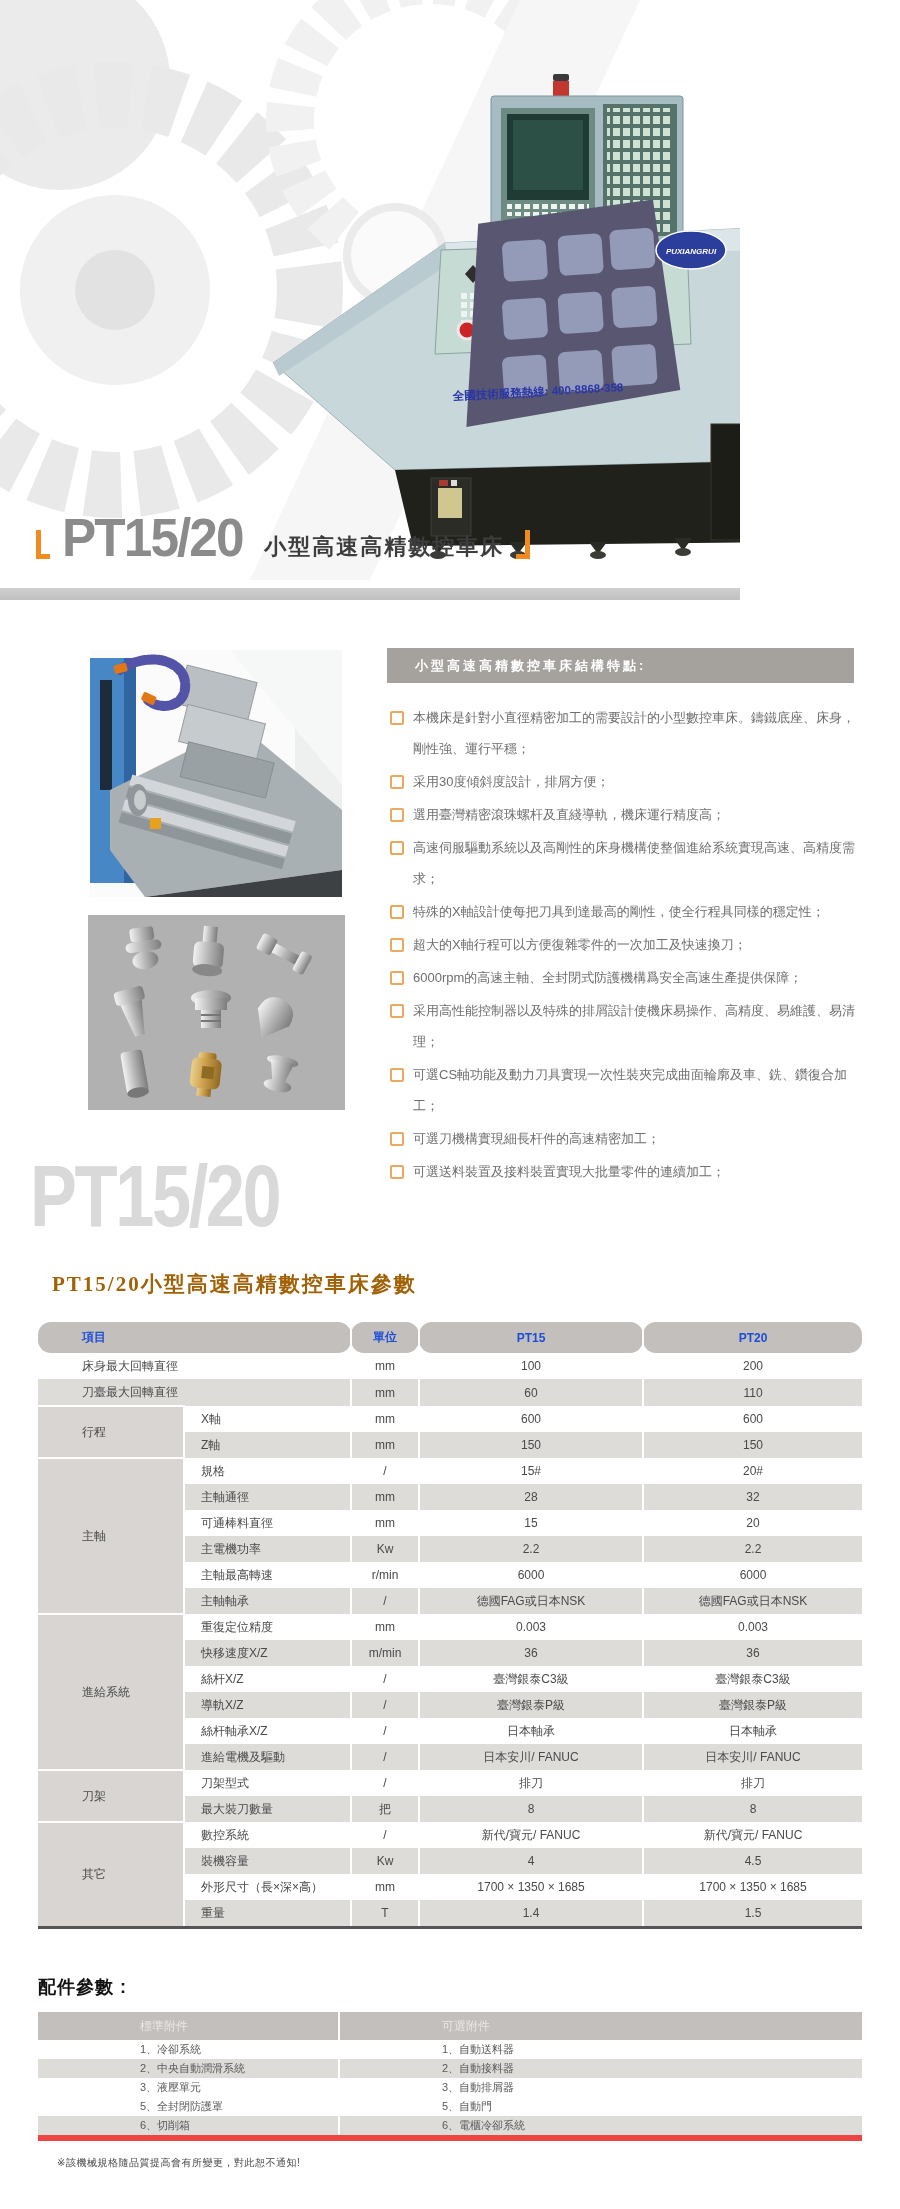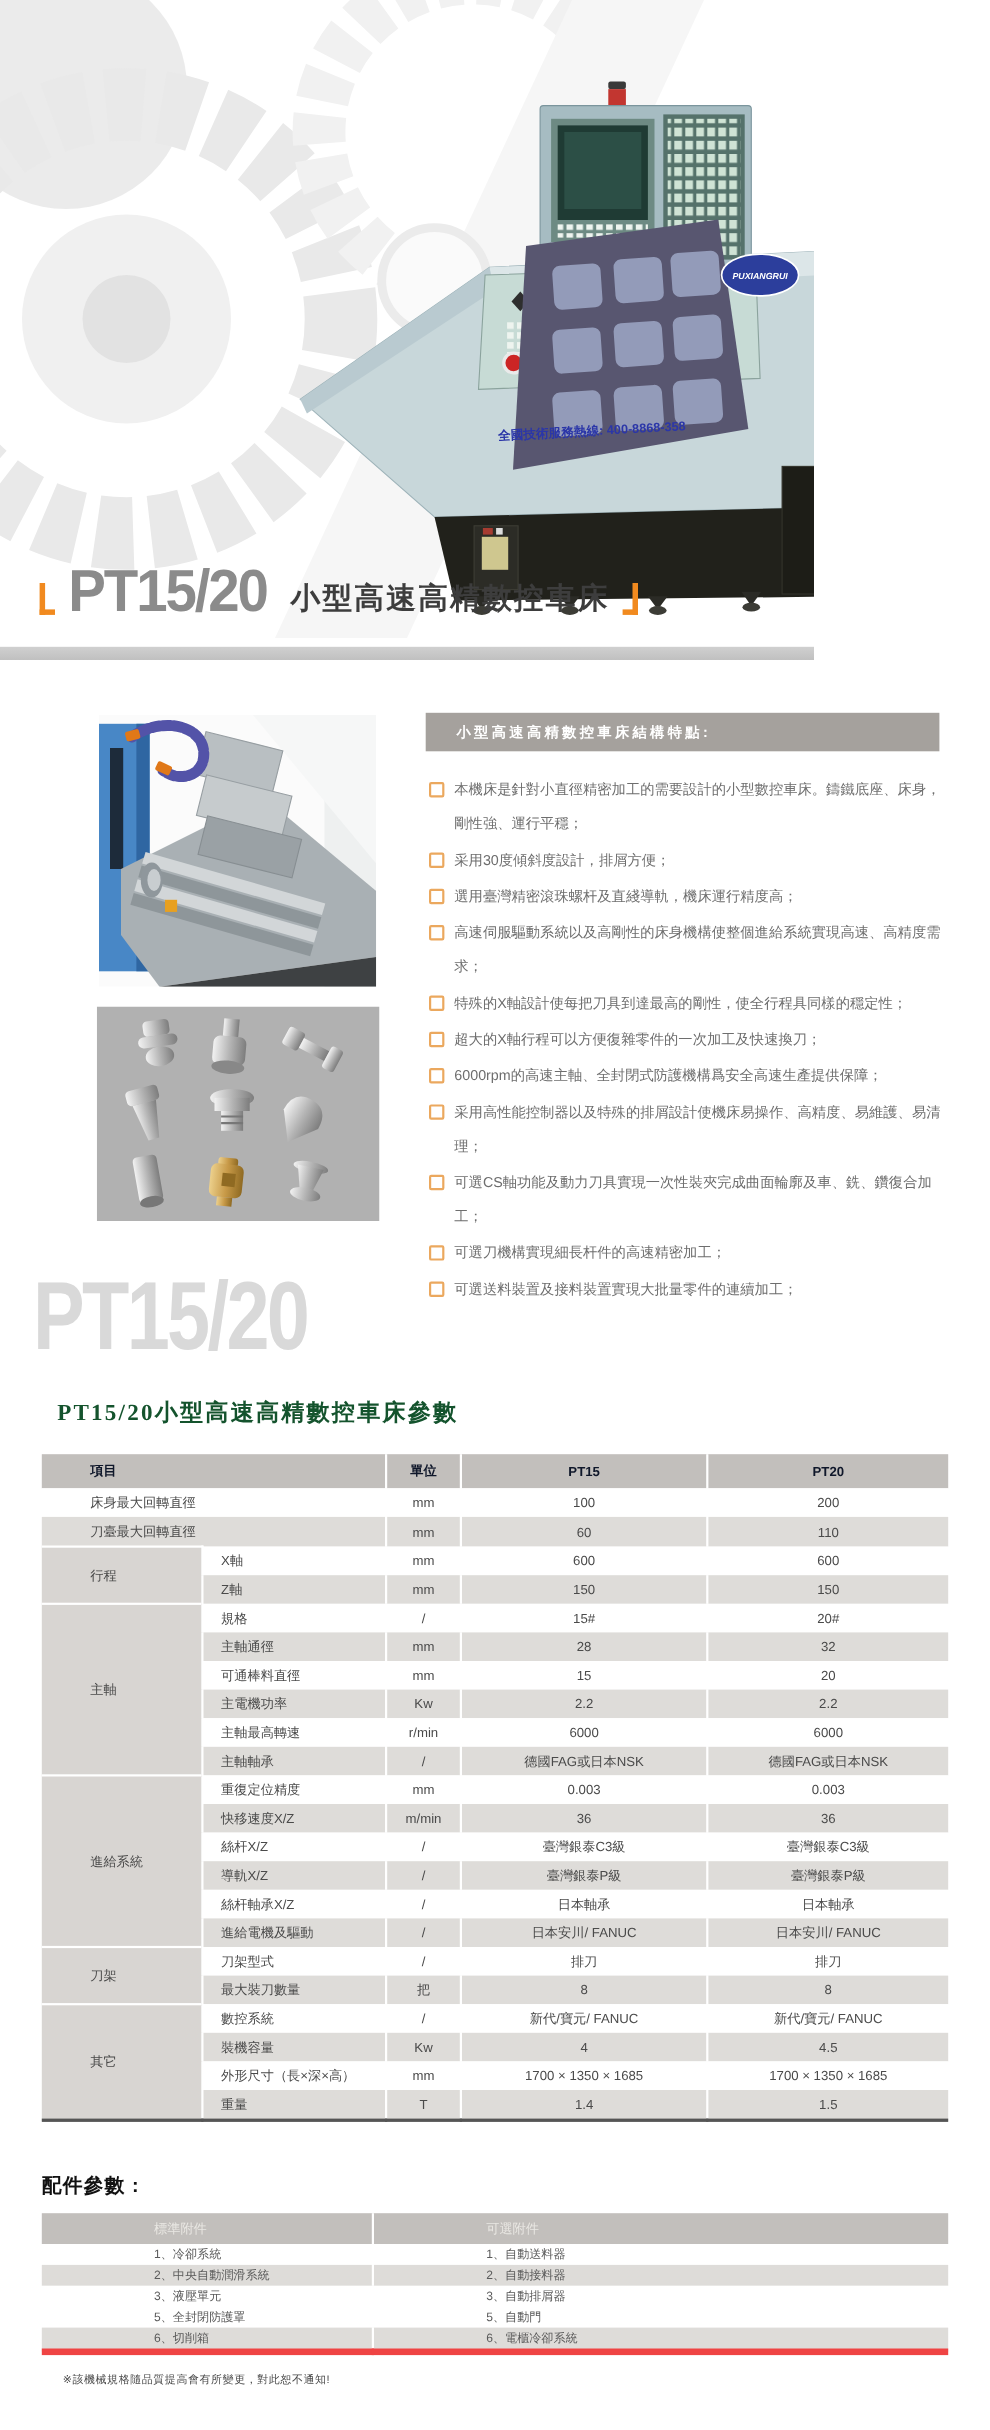--- a/index.html
+++ b/index.html
@@ -6,41 +6,41 @@
   .page{position:relative;width:900px;height:2209px;background:#fff;overflow:hidden;
         font-family:"Liberation Sans","DejaVu Sans",sans-serif;color:#444;}
   
   .hero{position:absolute;left:0;top:0;width:740px;height:600px;overflow:hidden;}
   .hero-bg{position:absolute;left:0;top:0;z-index:0;}
   .machine{position:absolute;left:263px;top:68px;width:540px;height:495px;z-index:2;}
   .title-row{position:absolute;left:36px;top:505px;height:56px;z-index:3;display:flex;align-items:flex-end;gap:12px;}
   .bracket-l{width:9px;height:24px;border-left:5px solid var(--accent);border-bottom:5px solid var(--accent);margin-bottom:2px;}
   .bracket-r{width:9px;height:24px;border-right:5px solid var(--accent);border-bottom:5px solid var(--accent);margin-bottom:2px;}
   .model{font-size:54px;font-weight:800;color:#8b8b8b;letter-spacing:-2px;line-height:.85;transform:scaleX(.95);transform-origin:left bottom;}
-  .subtitle{font-size:27px;font-weight:900;color:#3d3d3d;letter-spacing:2px;line-height:1;margin-bottom:3px;}
+  .subtitle{font-size:22px;font-weight:900;color:#3d3d3d;letter-spacing:2px;line-height:1;margin-bottom:3px;}
   .divider-band{position:absolute;left:0;top:588px;width:900px;height:12px;z-index:1;
                 background:linear-gradient(#d0d0d0,#c0c0c0);}
   
   .img-a{position:absolute;left:90px;top:650px;width:252px;height:247px;}
   .img-b{position:absolute;left:88px;top:915px;width:257px;height:195px;}
   .feat-header{position:absolute;left:387px;top:648px;width:467px;height:35px;background:var(--hdr-gray);
                color:#fff;font-size:13px;font-weight:800;letter-spacing:3px;line-height:35px;padding-left:28px;box-sizing:border-box;}
   .feat-list{position:absolute;left:390px;top:702px;width:472px;margin:0;padding:0;list-style:none;}
   .feat{display:flex;align-items:flex-start;margin:0 0 2px 0;line-height:31px;font-size:13px;color:#6e6e6e;}
   .sq{flex:none;width:10px;height:10px;border:2px solid #eba85e;border-radius:2px;margin:9px 9px 0 0;background:#fff;}
   
   .watermark{position:absolute;left:30px;top:1152px;font-size:88px;font-weight:800;color:#d9d9d9;
              letter-spacing:-3px;line-height:1;transform:scaleX(.8);transform-origin:left top;}
   
   .specs-title{position:absolute;left:52px;top:1270px;margin:0;font-family:"Liberation Serif","DejaVu Serif",serif;
-               font-size:21px;font-weight:800;color:#14532d;letter-spacing:2px;}
+               font-size:21px;font-weight:800;color:#a16207;letter-spacing:2px;}
   .specs{position:absolute;left:38px;top:1322px;}
   table{border-collapse:collapse;}
   .specs-table{width:824px;table-layout:fixed;font-size:12px;color:#4a4a4a;border-bottom:3px solid #555;}
-  .specs-table th{background:var(--tbl-hdr);height:29px;font-weight:600;border-right:2px solid #fff;color:#0f172a;}
+  .specs-table th{background:var(--tbl-hdr);height:29px;font-weight:600;border-right:2px solid #fff;color:#1d4ed8;border-radius:13px;}
   .specs-table th:last-child{border-right:none;}
   .th-item{text-align:left;padding-left:44px;}
   .specs-table td{height:26px;border-right:2px solid #fff;text-align:center;padding:0;}
   .specs-table td:last-child{border-right:none;}
   .row-white td{background:#fff;}
   .row-gray td{background:var(--row-alt);}
   .specs-table td.cell-group{background:var(--group-bg);text-align:left;padding-left:44px;border-top:2px solid #fff;}
   .specs-table td.cell-item{text-align:left;padding-left:16px;}
   .specs-table td.cell-item-wide{padding-left:44px;}
   

